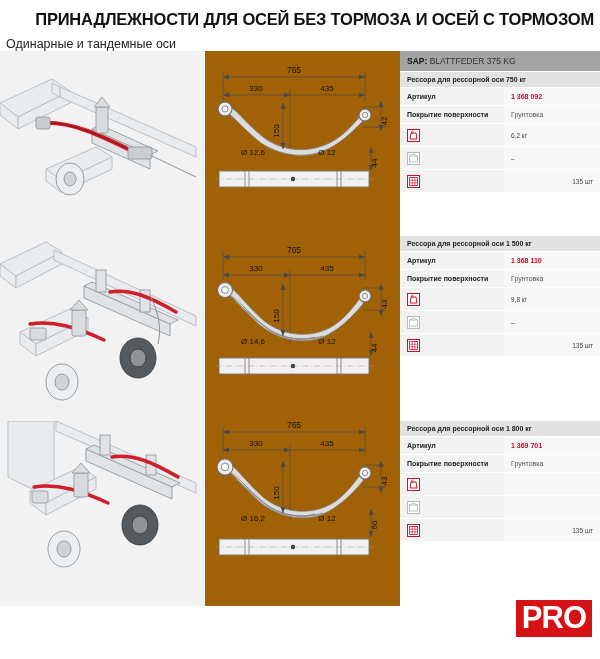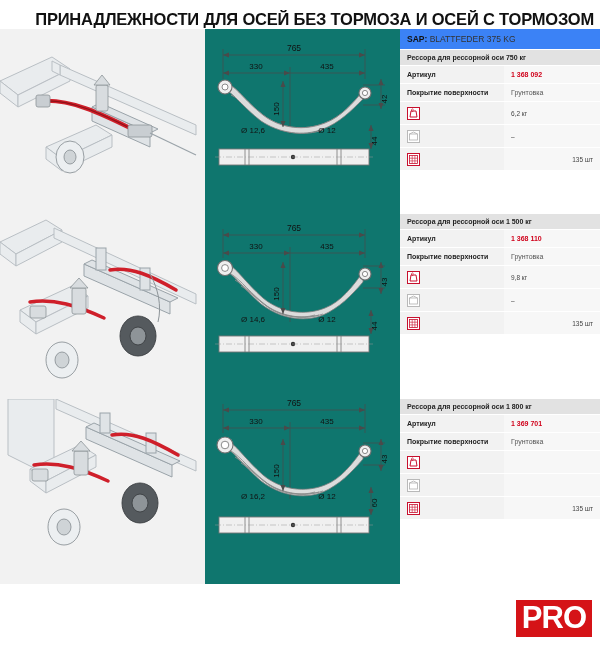--- a/index.html
+++ b/index.html
@@ -40,32 +40,32 @@
   .cell-photo {
     width: 205px;
     height: 185px;
     background: #f2f2f2;
     position: relative;
     overflow: hidden;
   }
   .cell-draw {
     width: 195px;
     height: 185px;
-    background: #0f766e;
+    background: #a16207;
     position: relative;
     overflow: hidden;
   }
   .cell-table {
     width: 200px;
     height: 185px;
     position: relative;
   }
   
   .sap-head {
-    background: #3b82f6;
+    background: #a3a3a3;
     font-size: 8.5px;
     padding: 5px 7px;
     border-bottom: 1px solid #ffffff;
     color: #333;
   }
   .sap-head b { color: #111; }
   .tbl-title {
     background: #e2e2e2;
     font-size: 7px;
     font-weight: bold;
@@ -164,20 +164,21 @@
     letter-spacing: -1px;
     line-height: 1;
     padding-left: 3px;
   }
 </style>
 </head>
 <body>
 
 <div>
   <div class="page-title">ПРИНАДЛЕЖНОСТИ ДЛЯ ОСЕЙ БЕЗ ТОРМОЗА И ОСЕЙ С ТОРМОЗОМ</div>
+  <div class="page-subtitle">Одинарные и тандемные оси</div>
 </div>
 
 <div class="row">
   <div class="cell-photo">
     <svg class="photo-svg" width="205" height="185" viewBox="0 0 205 185">
       <g stroke="#b9bfc4" fill="#e9ecee" stroke-width="1">
         <polygon points="0,52 52,28 70,40 18,66"></polygon>
         <polygon points="0,52 0,64 18,78 18,66"></polygon>
         <polygon points="18,66 70,40 70,52 18,78"></polygon>
         <polygon points="46,118 96,96 112,106 62,130"></polygon>

